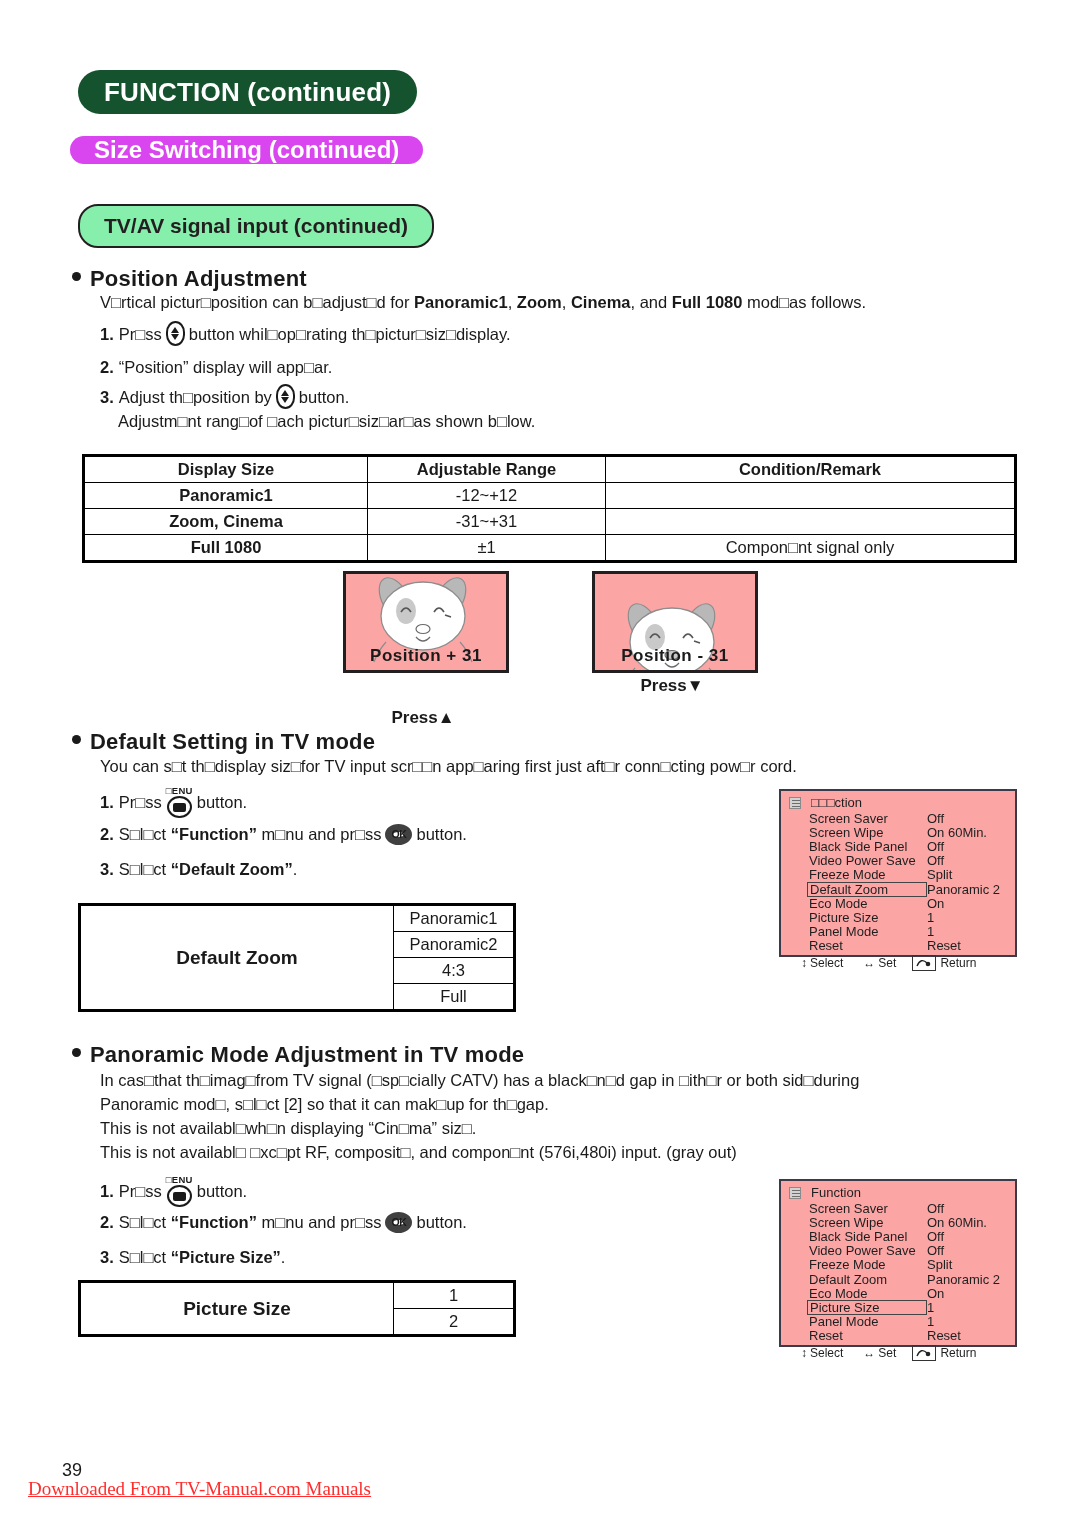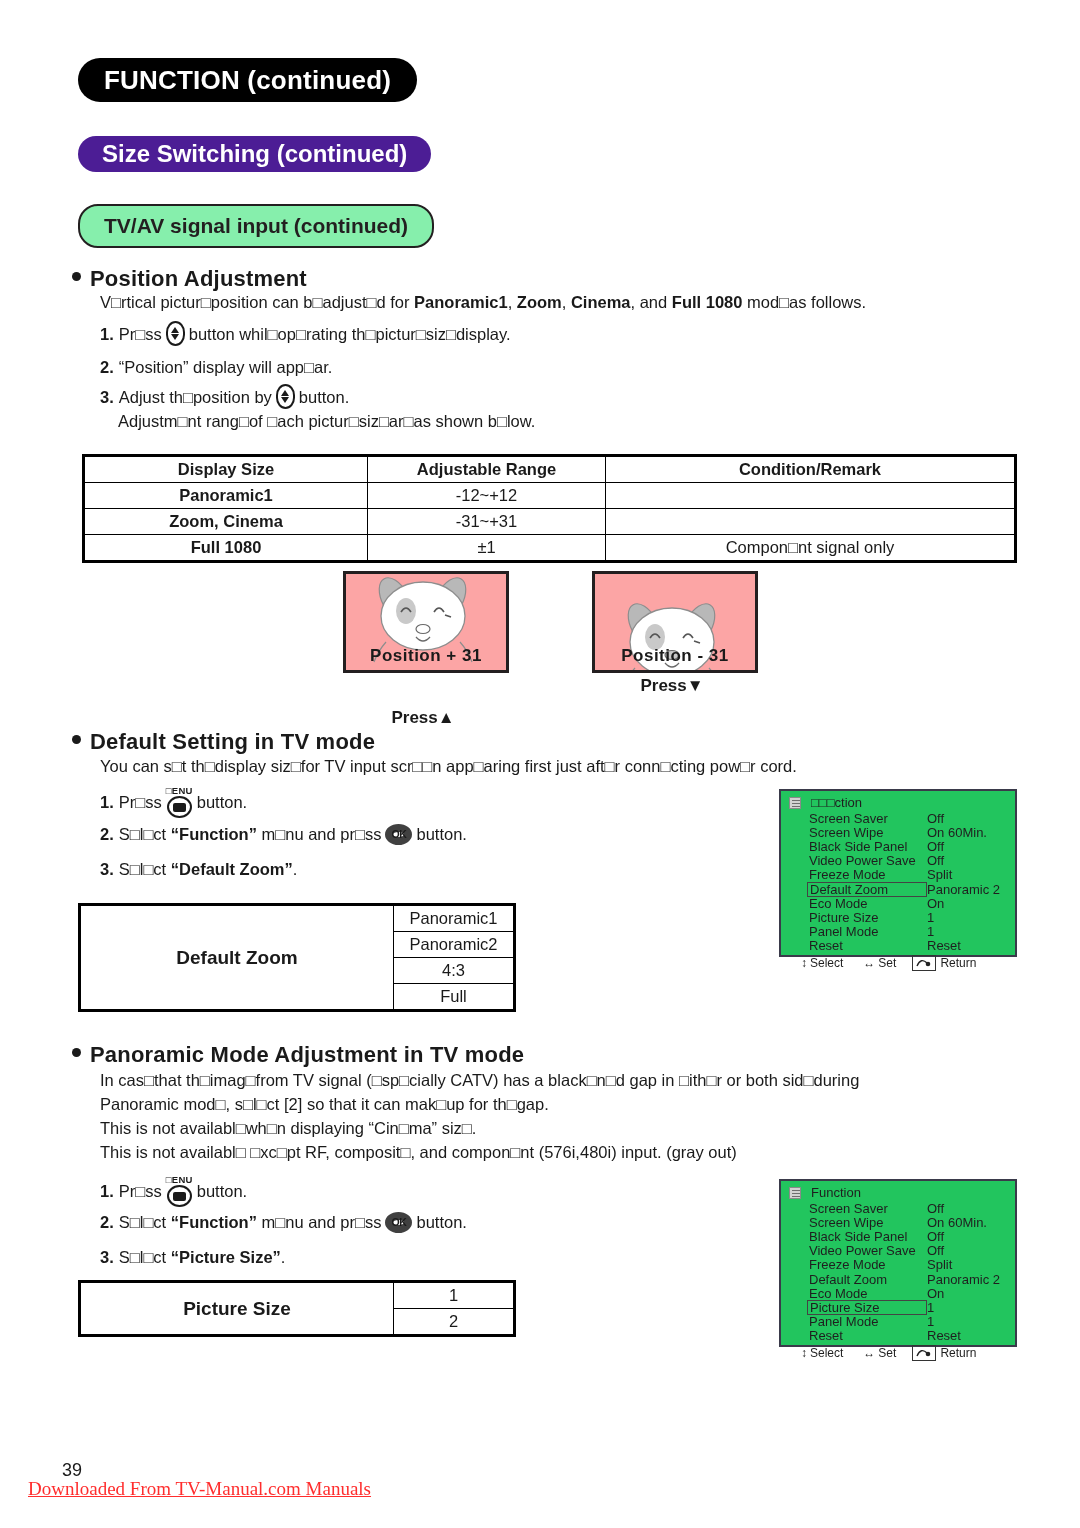--- a/index.html
+++ b/index.html
@@ -20,39 +20,39 @@
   .page {
     position: absolute;
     inset: 0;
     background: #fff;
   }
 
   
   .pill-black {
     position: absolute;
     left: 78px;
-    top: 58px;
+    top: 70px;
     height: 44px;
     padding: 0 26px;
-    background: #000000;
+    background: #14532d;
     border-radius: 22px;
     display: flex;
     align-items: center;
     color: #ffffff;
     font-size: 26px;
     font-weight: bold;
     letter-spacing: 0.2px;
   }
   .pill-gray {
     position: absolute;
-    left: 78px;
+    left: 70px;
     top: 136px;
-    height: 36px;
+    height: 28px;
     padding: 0 24px;
-    background: #4c1d95;
+    background: #d946ef;
     border-radius: 21px;
     display: flex;
     align-items: center;
     color: #ffffff;
     font-size: 24px;
     font-weight: bold;
   }
   .pill-outline {
     position: absolute;
     left: 78px;
@@ -250,21 +250,21 @@
     text-align: center;
     width: 160px;
   }
 
   
   .osd {
     position: absolute;
     width: 238px;
     height: 168px;
     border: 2px solid #3a3a4a;
-    background: #22c55e;
+    background: #fca5a5;
     font-size: 11.5px;
     color: #1f1f1f;
     box-sizing: border-box;
     padding: 4px 6px 0 6px;
   }
   .osd-title-row {
     display: flex;
     align-items: center;
     margin-bottom: 1px;
     padding-left: 2px;

